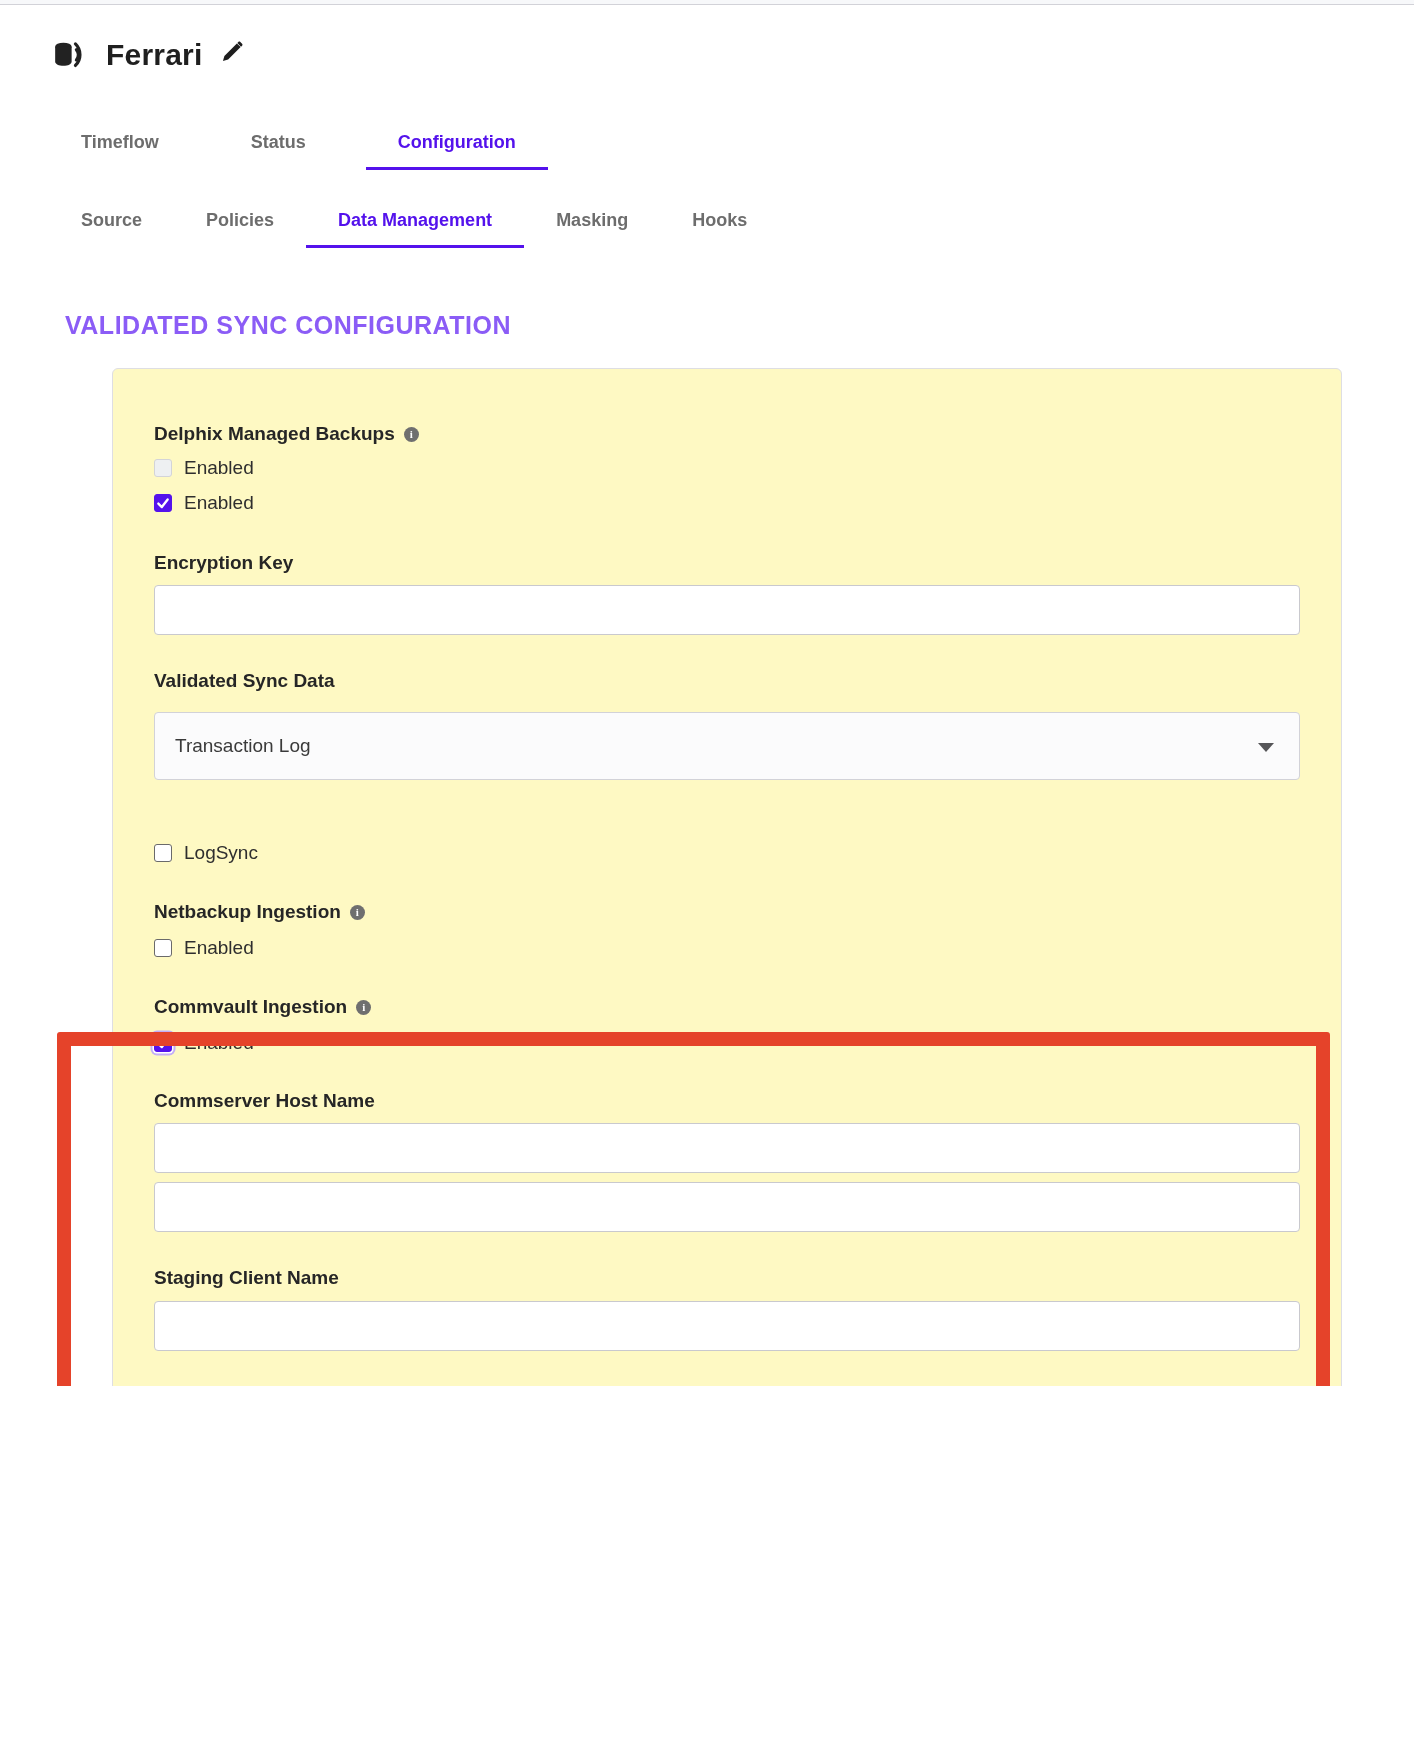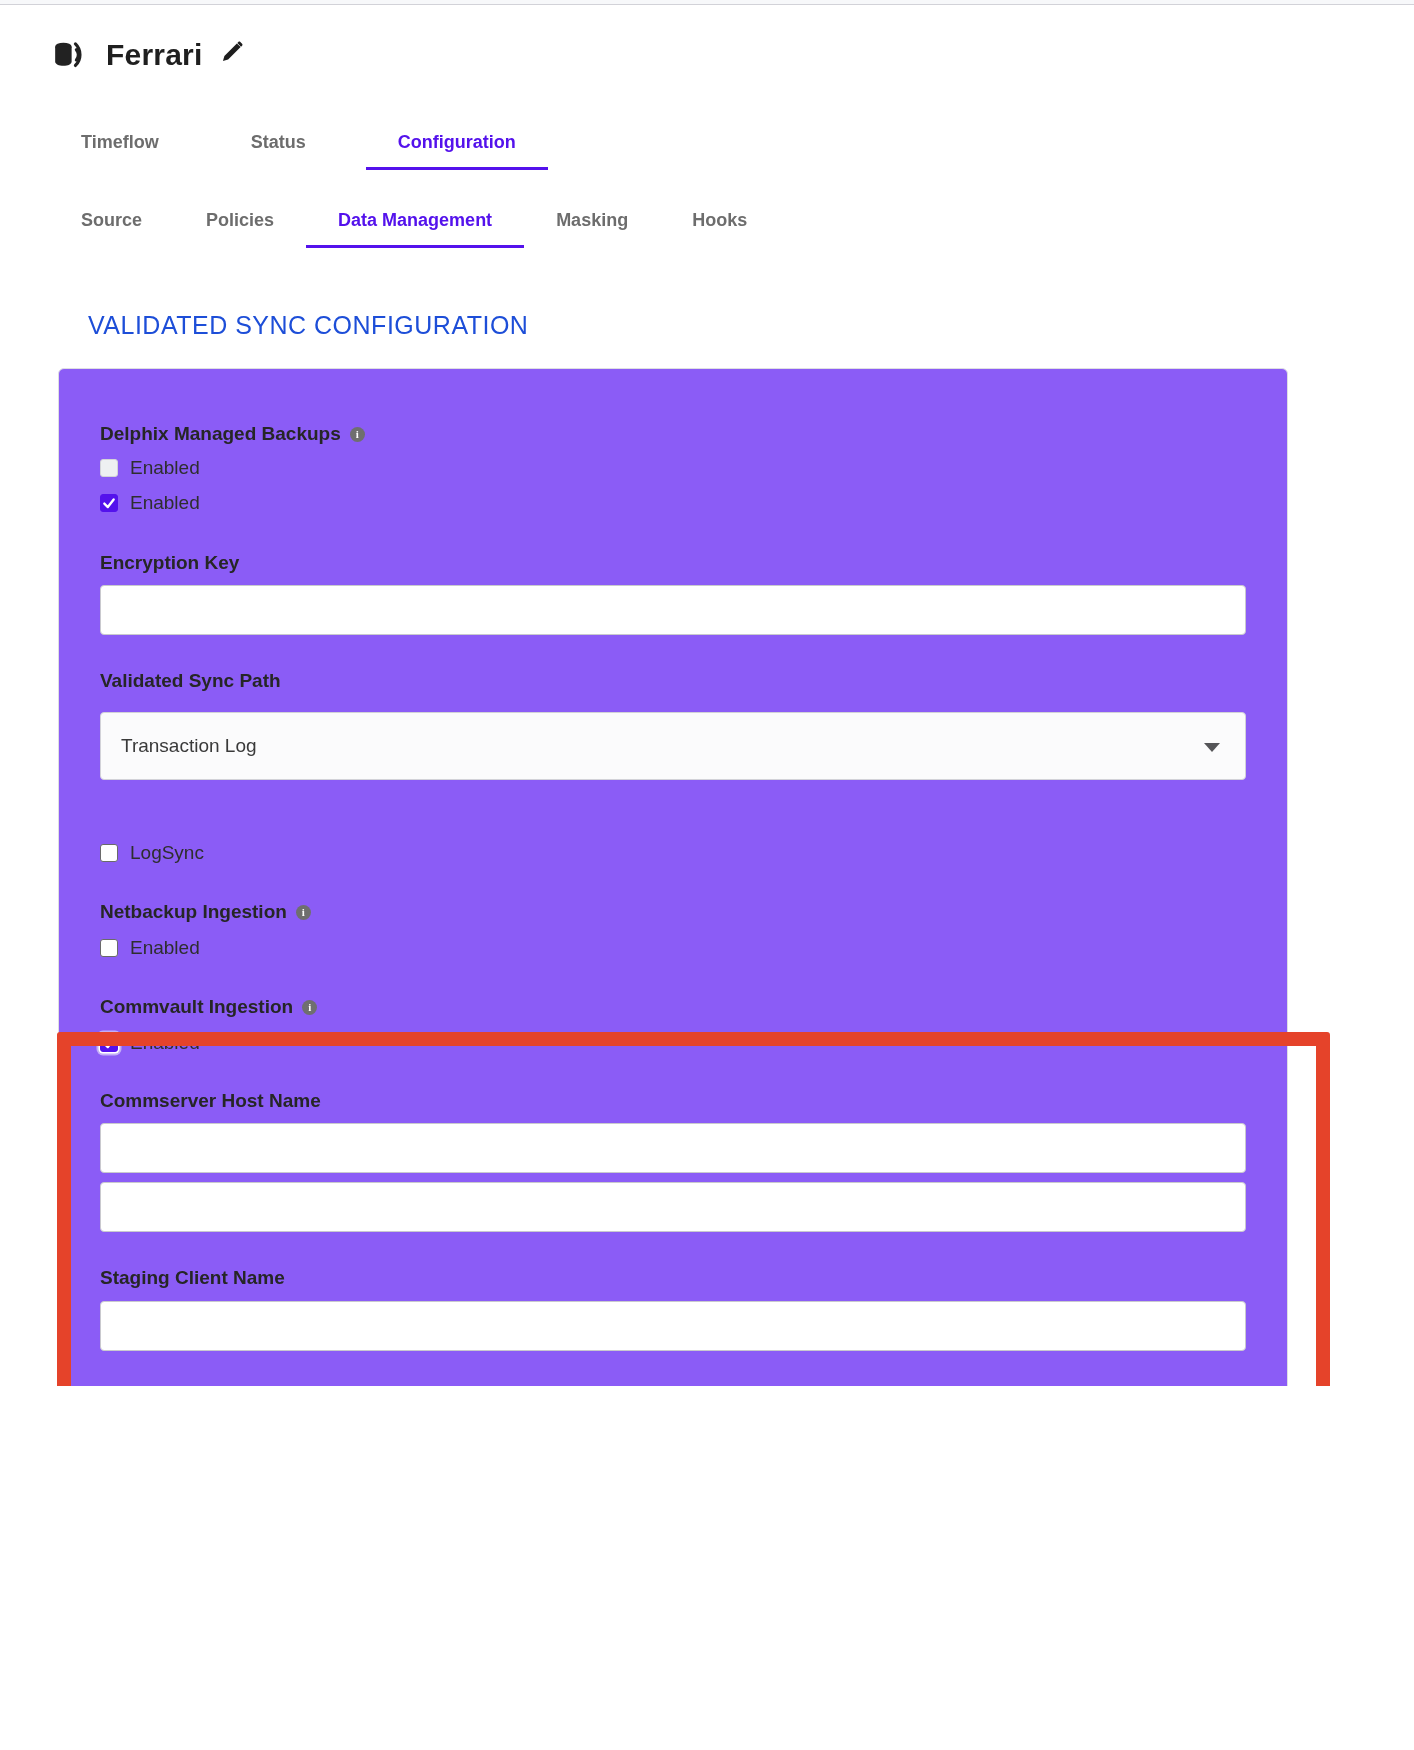--- a/index.html
+++ b/index.html
@@ -54,31 +54,31 @@
     font-weight: 700;
     color: #6d6d6d;
     line-height: 22px;
     border-bottom: 3px solid transparent;
     cursor: pointer;
     white-space: nowrap;
   }
   .tab.active { color: #5412ec; border-bottom-color: #5412ec; }
   
   .section-heading {
-    margin: 62px 0 0 88px;
+    margin: 62px 0 0 65px;
     font-size: 25px;
-    font-weight: 400;
+    font-weight: 700;
     line-height: 30px;
-    color: #1d4ed8;
+    color: #8b5cf6;
     letter-spacing: 0.5px;
   }
   .card {
-    margin: 28px 0 0 58px;
+    margin: 28px 0 0 112px;
     width: 1230px;
-    background: #8b5cf6;
+    background: #fef9c3;
     border: 1px solid #dedee3;
     border-radius: 6px;
     padding: 52px 41px 52px 41px;
   }
   .field-label {
     font-size: 19px;
     font-weight: 700;
     line-height: 26px;
     color: #262626;
     display: flex;
@@ -278,21 +278,21 @@
     </label>
 
     
     <div class="field-label mt34">
       <span>Encryption Key</span>
     </div>
     <input class="text-input mt9" type="text" value="" style="">
 
     
     <div class="field-label mt33">
-      <span>Validated Sync Path</span>
+      <span>Validated Sync Data</span>
     </div>
     <div class="select-box mt18">
       <span class="select-value">Transaction Log</span>
       <span class="select-caret"></span>
     </div>
 
     
     <label class="cb-row mt60">
       <span class="cb"></span>
       <span class="cb-text">LogSync</span>

